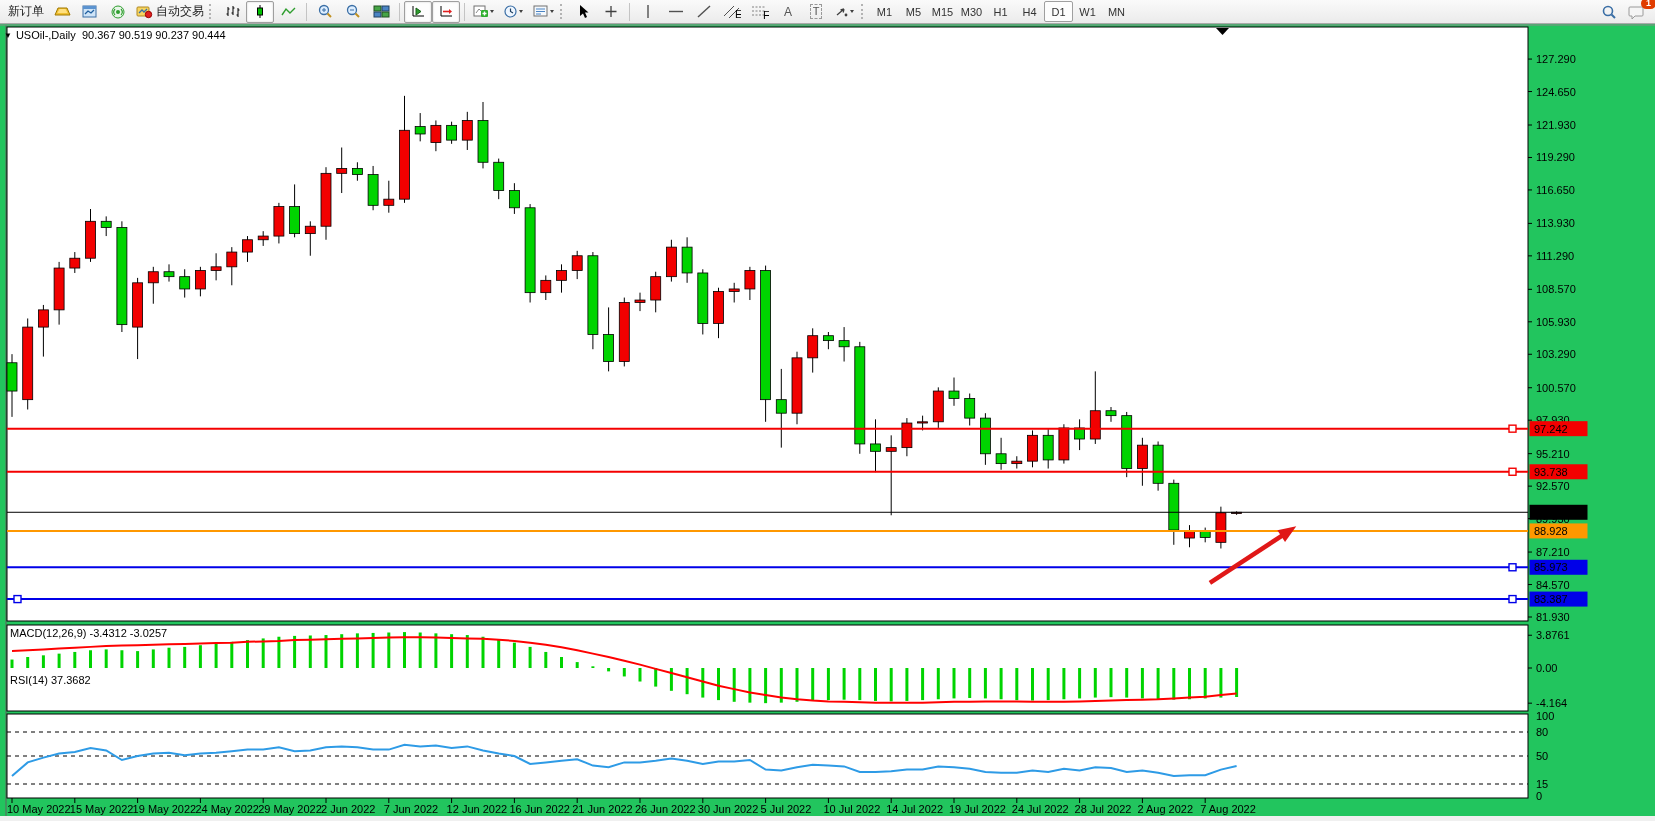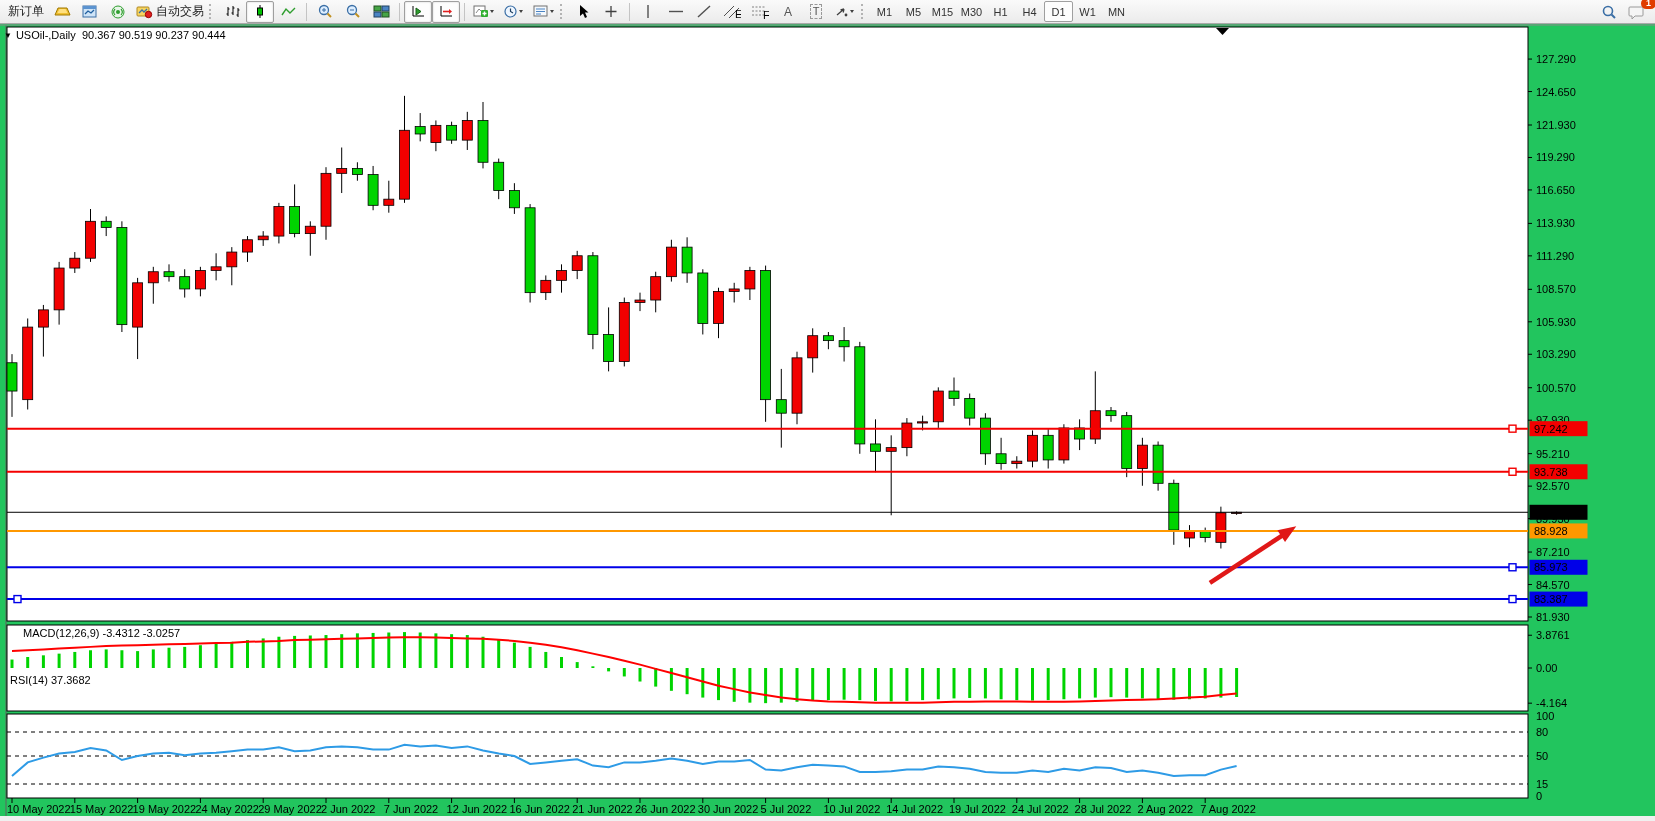--- a/index.html
+++ b/index.html
@@ -16,21 +16,21 @@
       border:1px solid transparent;border-radius:2px;}
   .tf.active{background:#fdfdfd;border-color:#9f9f9f;}
   .spacer{flex:1 1 auto;}
   .badgewrap{position:relative;}
   .badge{position:absolute;top:-4px;right:-6px;background:#e03c00;color:#fff;font-size:9px;line-height:11px;
          min-width:11px;height:11px;border-radius:6px;text-align:center;padding:0 2px;font-weight:bold;}
   .cjk{font-size:12px;}
   
   #chart-title{position:absolute;left:4px;top:29px;font-size:11px;color:#000;}
   #chart-title .caret{font-size:8px;vertical-align:1px;margin-right:4px;}
-  #macd-label{position:absolute;left:10px;top:627px;font-size:11px;color:#000;margin-left:13px;}
+  #macd-label{position:absolute;left:10px;top:627px;font-size:11px;color:#000;}
   #rsi-label{position:absolute;left:10px;top:674px;font-size:11px;color:#000;}
   svg text{font-family:"Liberation Sans",sans-serif;font-size:11px;fill:#000;}
   .bottom-strip{position:absolute;left:0;bottom:0;width:1655px;height:5px;background:#f0f0f0;}
 </style>
 </head>
 <body>
 
 <div id="stage">
 
   <div class="tb">

